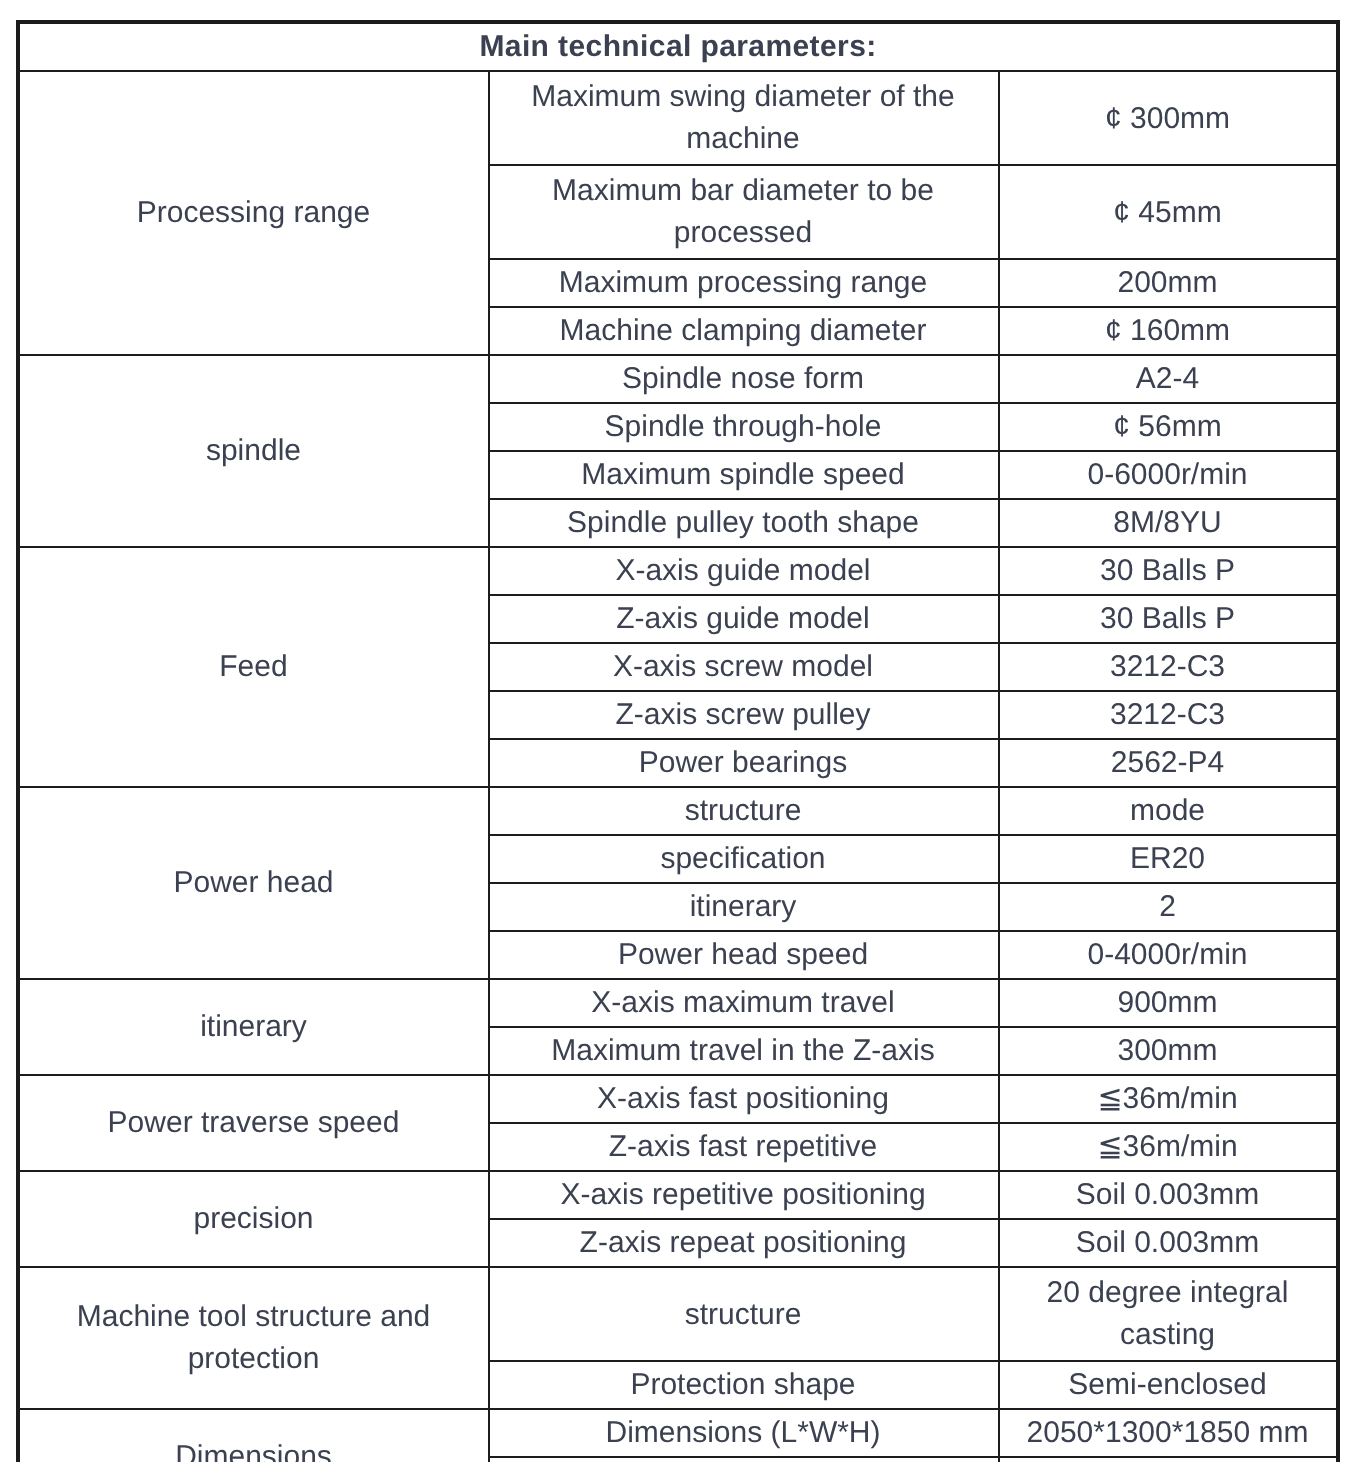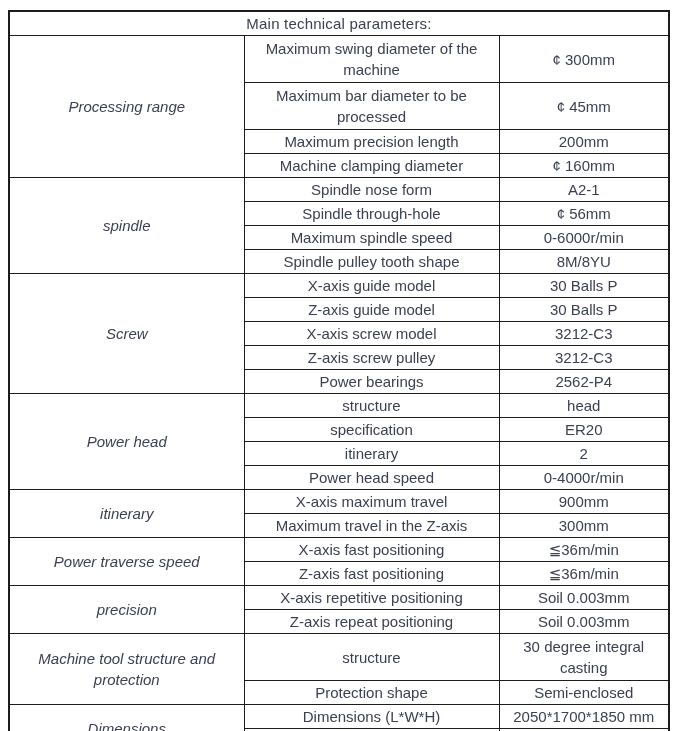--- a/index.html
+++ b/index.html
@@ -26,32 +26,31 @@
     text-align: center;
     vertical-align: middle;
     font-size: 15px;
     color: #3b4150;
     padding: 1px 6px;
     height: 21px;
     line-height: 1.4;
     overflow: hidden;
   }
   td.title-cell {
-    font-weight: normal;
+    font-weight: bold;
     font-size: 16.5px;
     color: #20262f;
     height: 26px;
     letter-spacing: 0.2px;
   }
   tr.tall td {
     height: 44px;
   }
   td.group-cell {
     color: #3b4150;
-    font-style: italic;
   }
 </style>
 </head>
 <body>
 
 <div class="table-wrap">
   <table class="params">
     <colgroup>
       <col style="width:235px">
       <col style="width:255px">
@@ -64,46 +63,46 @@
     <tr class="tall">
           <td class="group-cell" rowspan="4">Processing range</td>
           <td class="param-cell">Maximum swing diameter of the machine</td>
           <td class="value-cell">¢ 300mm</td>
         </tr>
         <tr class="tall">
           <td class="param-cell">Maximum bar diameter to be processed</td>
           <td class="value-cell">¢ 45mm</td>
         </tr>
         <tr>
-          <td class="param-cell">Maximum precision length</td>
+          <td class="param-cell">Maximum processing range</td>
           <td class="value-cell">200mm</td>
         </tr>
         <tr>
           <td class="param-cell">Machine clamping diameter</td>
           <td class="value-cell">¢ 160mm</td>
         </tr>
         <tr>
           <td class="group-cell" rowspan="4">spindle</td>
           <td class="param-cell">Spindle nose form</td>
-          <td class="value-cell">A2-1</td>
+          <td class="value-cell">A2-4</td>
         </tr>
         <tr>
           <td class="param-cell">Spindle through-hole</td>
           <td class="value-cell">¢ 56mm</td>
         </tr>
         <tr>
           <td class="param-cell">Maximum spindle speed</td>
           <td class="value-cell">0-6000r/min</td>
         </tr>
         <tr>
           <td class="param-cell">Spindle pulley tooth shape</td>
           <td class="value-cell">8M/8YU</td>
         </tr>
         <tr>
-          <td class="group-cell" rowspan="5">Screw</td>
+          <td class="group-cell" rowspan="5">Feed</td>
           <td class="param-cell">X-axis guide model</td>
           <td class="value-cell">30 Balls P</td>
         </tr>
         <tr>
           <td class="param-cell">Z-axis guide model</td>
           <td class="value-cell">30 Balls P</td>
         </tr>
         <tr>
           <td class="param-cell">X-axis screw model</td>
           <td class="value-cell">3212-C3</td>
@@ -112,21 +111,21 @@
           <td class="param-cell">Z-axis screw pulley</td>
           <td class="value-cell">3212-C3</td>
         </tr>
         <tr>
           <td class="param-cell">Power bearings</td>
           <td class="value-cell">2562-P4</td>
         </tr>
         <tr>
           <td class="group-cell" rowspan="4">Power head</td>
           <td class="param-cell">structure</td>
-          <td class="value-cell">head</td>
+          <td class="value-cell">mode</td>
         </tr>
         <tr>
           <td class="param-cell">specification</td>
           <td class="value-cell">ER20</td>
         </tr>
         <tr>
           <td class="param-cell">itinerary</td>
           <td class="value-cell">2</td>
         </tr>
         <tr>
@@ -141,45 +140,45 @@
         <tr>
           <td class="param-cell">Maximum travel in the Z-axis</td>
           <td class="value-cell">300mm</td>
         </tr>
         <tr>
           <td class="group-cell" rowspan="2">Power traverse speed</td>
           <td class="param-cell">X-axis fast positioning</td>
           <td class="value-cell">≦36m/min</td>
         </tr>
         <tr>
-          <td class="param-cell">Z-axis fast positioning</td>
+          <td class="param-cell">Z-axis fast repetitive</td>
           <td class="value-cell">≦36m/min</td>
         </tr>
         <tr>
           <td class="group-cell" rowspan="2">precision</td>
           <td class="param-cell">X-axis repetitive positioning</td>
           <td class="value-cell">Soil 0.003mm</td>
         </tr>
         <tr>
           <td class="param-cell">Z-axis repeat positioning</td>
           <td class="value-cell">Soil 0.003mm</td>
         </tr>
         <tr class="tall">
           <td class="group-cell" rowspan="2">Machine tool structure and protection</td>
           <td class="param-cell">structure</td>
-          <td class="value-cell">30 degree integral casting</td>
+          <td class="value-cell">20 degree integral casting</td>
         </tr>
         <tr>
           <td class="param-cell">Protection shape</td>
           <td class="value-cell">Semi-enclosed</td>
         </tr>
         <tr>
           <td class="group-cell" rowspan="2">Dimensions</td>
           <td class="param-cell">Dimensions (L*W*H)</td>
-          <td class="value-cell">2050*1700*1850 mm</td>
+          <td class="value-cell">2050*1300*1850 mm</td>
         </tr>
         <tr>
           <td class="param-cell">weight</td>
           <td class="value-cell">Approx. 2700kg</td>
         </tr>
       </tbody>
   </table>
 </div>
 
 </body></html>

